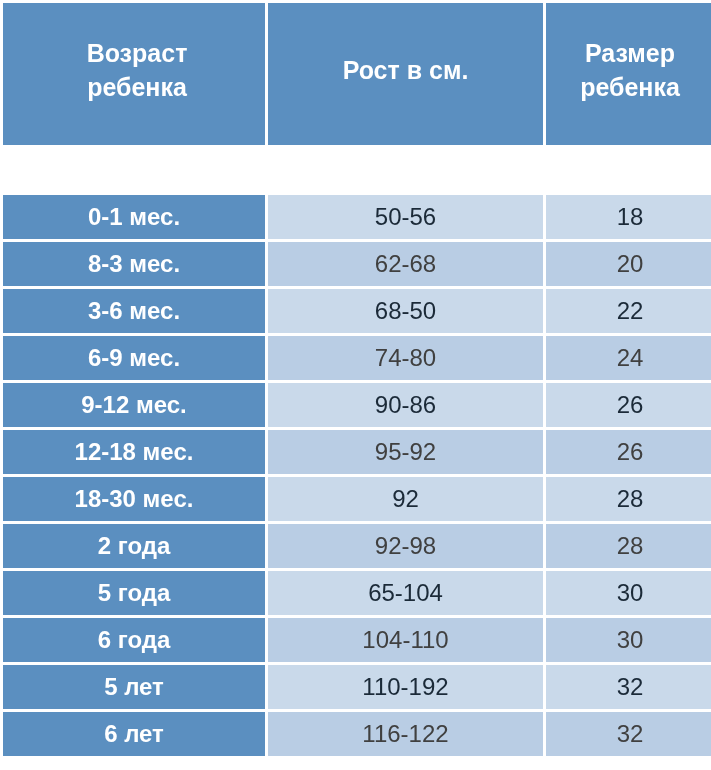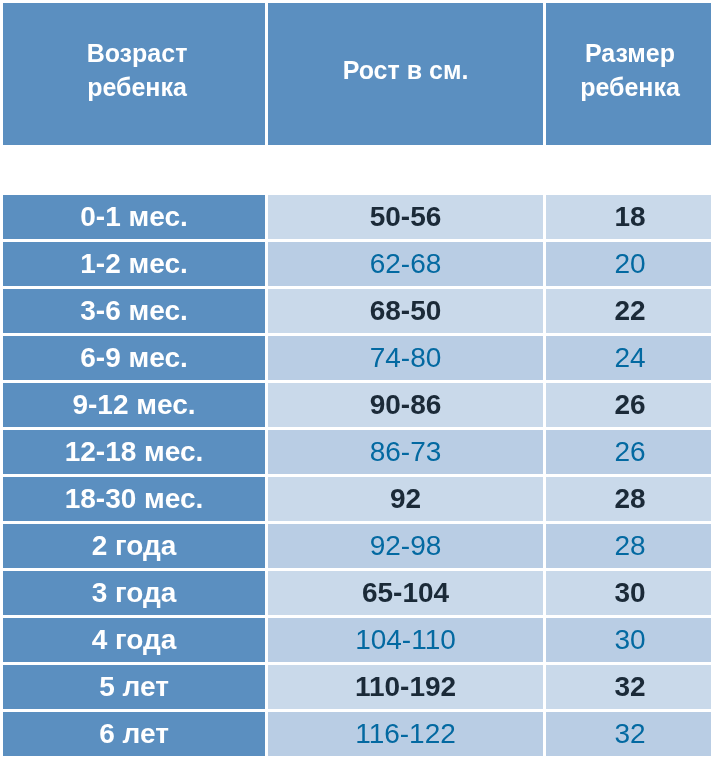--- a/index.html
+++ b/index.html
@@ -35,38 +35,37 @@
     padding: 12px 8px 18px 8px;
     height: 112px;
     line-height: 1.35;
   }
   .size-table thead th.th-age {
     padding-left: 20px;
     padding-right: 14px;
   }
   .size-table tbody td {
     height: 44px;
-    font-size: 28px;
+    font-size: 24px;
     text-align: center;
     vertical-align: middle;
     padding: 0;
   }
   .cell-age {
     background: #5b8fc0;
     color: #ffffff;
     font-weight: bold;
   }
   .cell-val-a {
     background: #b9cde4;
-    color: #0369a1;
+    color: #404040;
   }
   .cell-val-b {
     background: #c9d9ea;
     color: #1b2a38;
-    font-weight: bold;
   }
   .spacer-row td {
     height: 6px;
     padding: 0;
     background: #ffffff;
     border: none;
   }
 </style>
 </head>
 <body>
@@ -98,61 +97,61 @@
       <td></td>
       <td></td>
     </tr>
 
     <tr>
       <td class="cell-age">0-1 мес.</td>
       <td class="cell-val-b">50-56</td>
       <td class="cell-val-b">18</td>
     </tr>
     <tr>
-      <td class="cell-age">1-2 мес.</td>
+      <td class="cell-age">8-3 мес.</td>
       <td class="cell-val-a">62-68</td>
       <td class="cell-val-a">20</td>
     </tr>
     <tr>
       <td class="cell-age">3-6 мес.</td>
       <td class="cell-val-b">68-50</td>
       <td class="cell-val-b">22</td>
     </tr>
     <tr>
       <td class="cell-age">6-9 мес.</td>
       <td class="cell-val-a">74-80</td>
       <td class="cell-val-a">24</td>
     </tr>
     <tr>
       <td class="cell-age">9-12 мес.</td>
       <td class="cell-val-b">90-86</td>
       <td class="cell-val-b">26</td>
     </tr>
     <tr>
       <td class="cell-age">12-18 мес.</td>
-      <td class="cell-val-a">86-73</td>
+      <td class="cell-val-a">95-92</td>
       <td class="cell-val-a">26</td>
     </tr>
     <tr>
       <td class="cell-age">18-30 мес.</td>
       <td class="cell-val-b">92</td>
       <td class="cell-val-b">28</td>
     </tr>
     <tr>
       <td class="cell-age">2 года</td>
       <td class="cell-val-a">92-98</td>
       <td class="cell-val-a">28</td>
     </tr>
     <tr>
-      <td class="cell-age">3 года</td>
+      <td class="cell-age">5 года</td>
       <td class="cell-val-b">65-104</td>
       <td class="cell-val-b">30</td>
     </tr>
     <tr>
-      <td class="cell-age">4 года</td>
+      <td class="cell-age">6 года</td>
       <td class="cell-val-a">104-110</td>
       <td class="cell-val-a">30</td>
     </tr>
     <tr>
       <td class="cell-age">5 лет</td>
       <td class="cell-val-b">110-192</td>
       <td class="cell-val-b">32</td>
     </tr>
     <tr>
       <td class="cell-age">6 лет</td>

